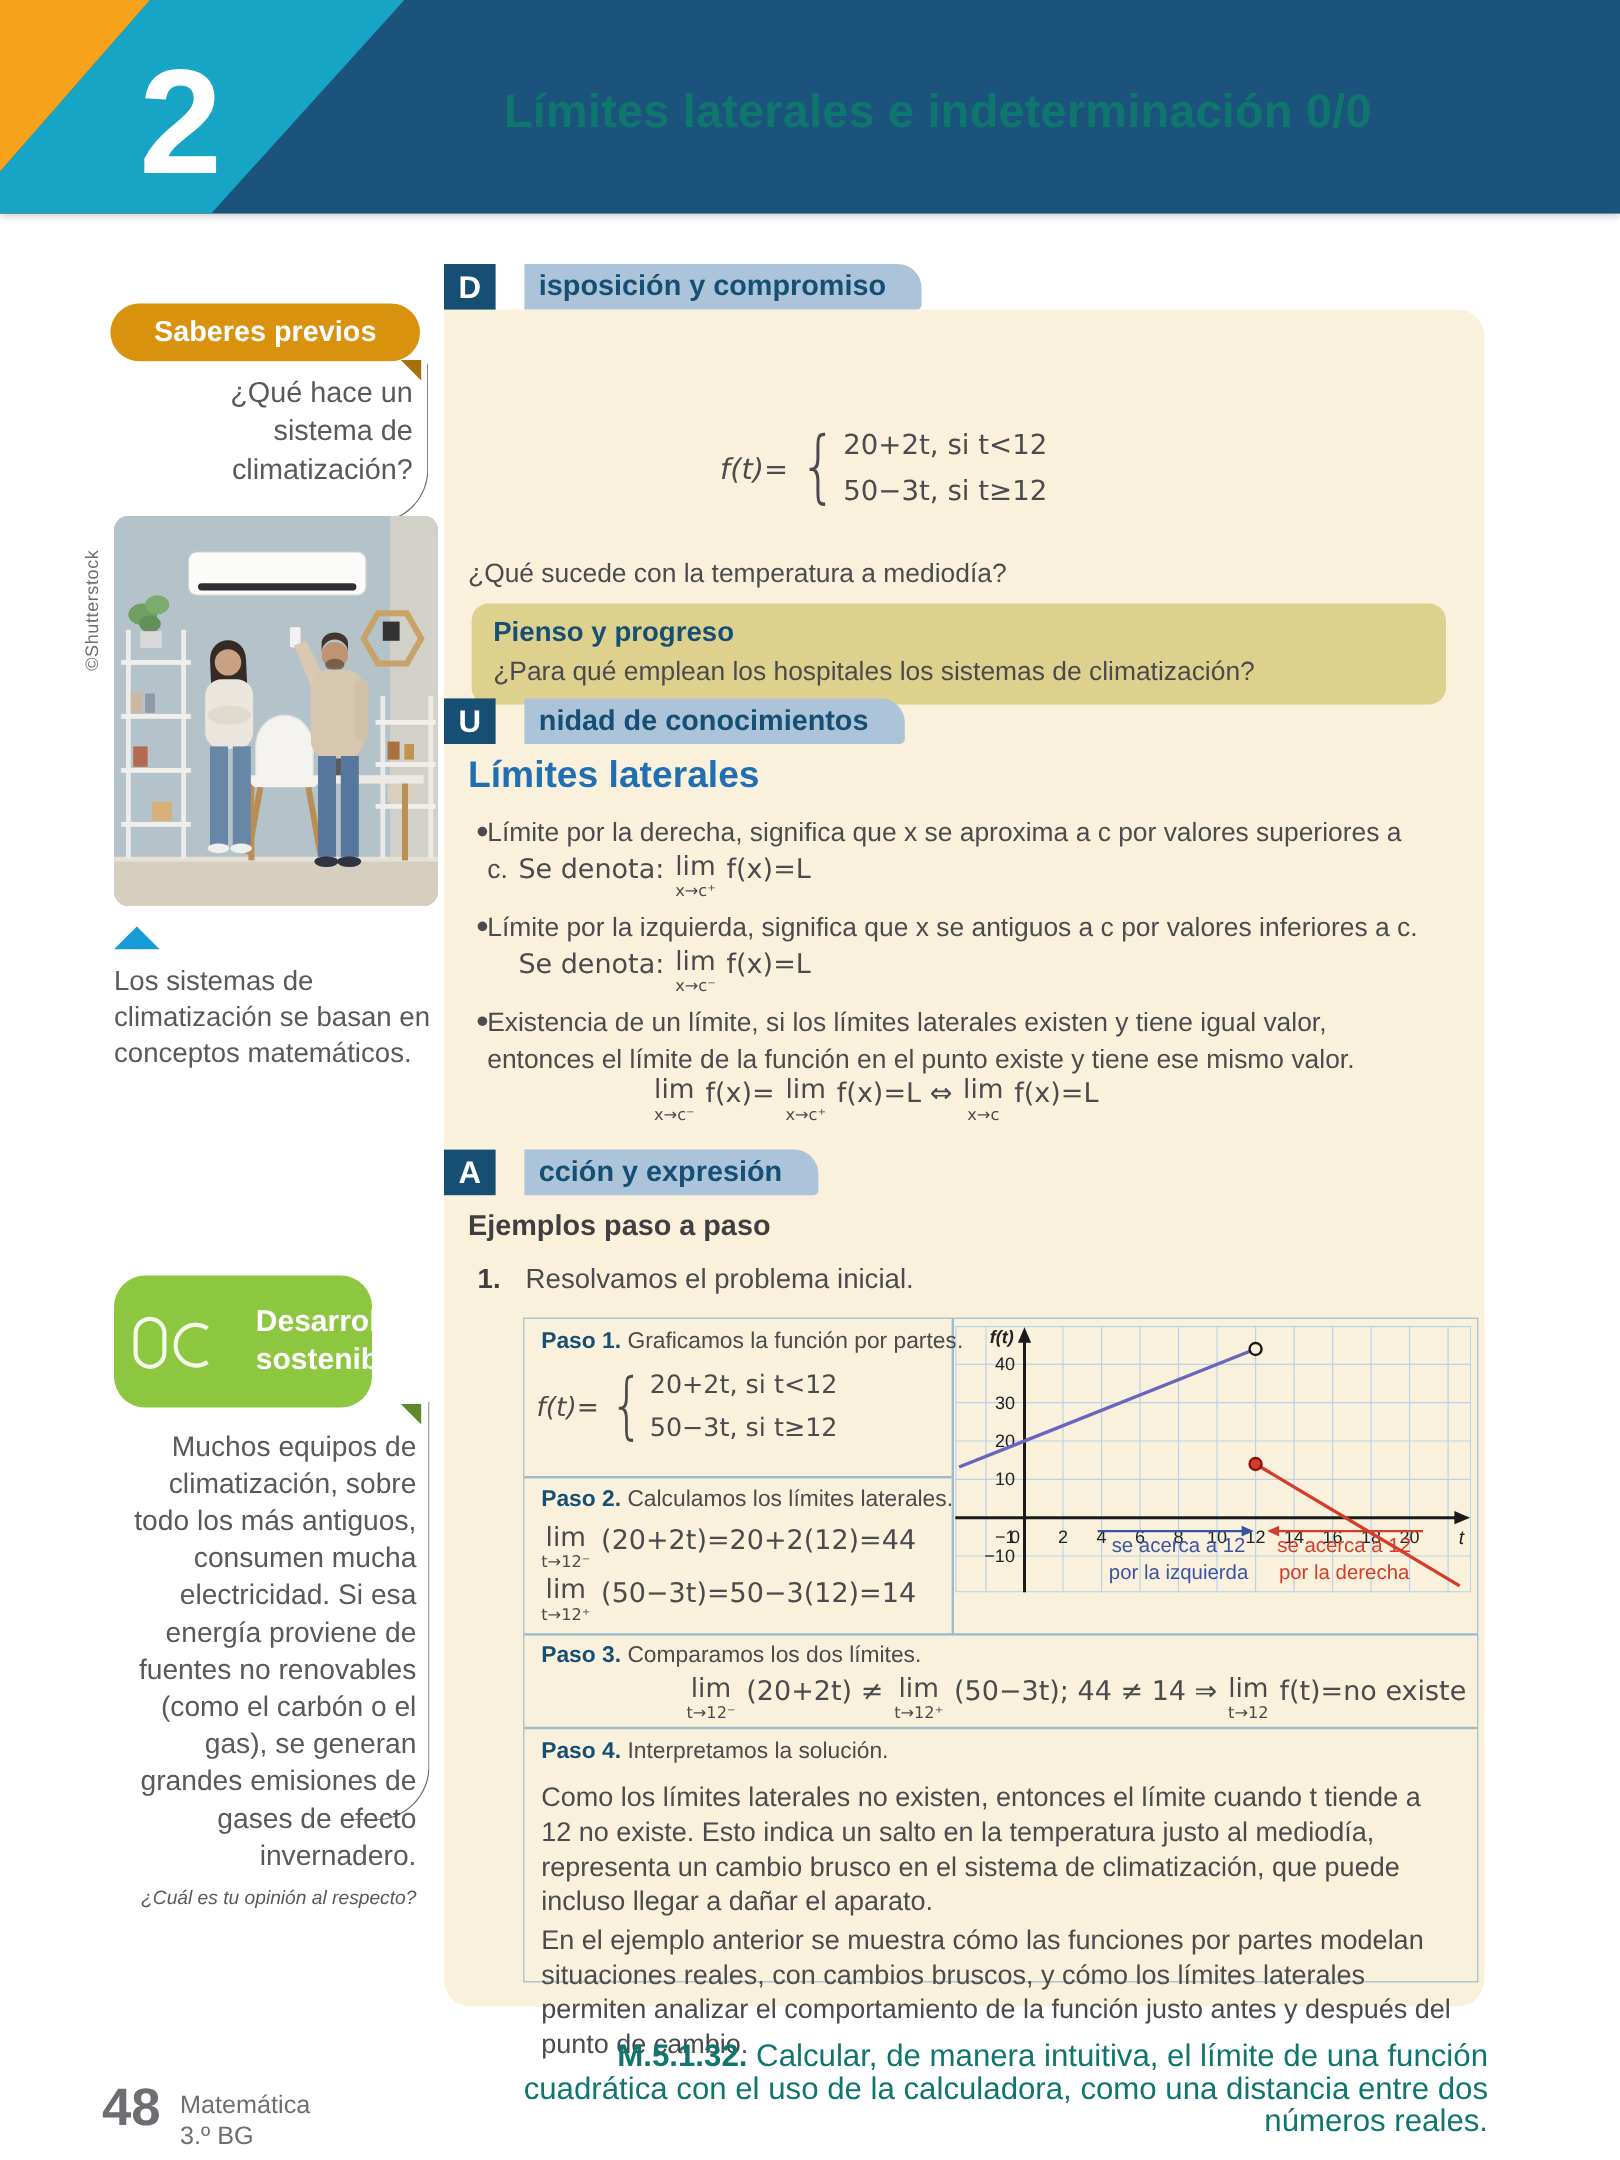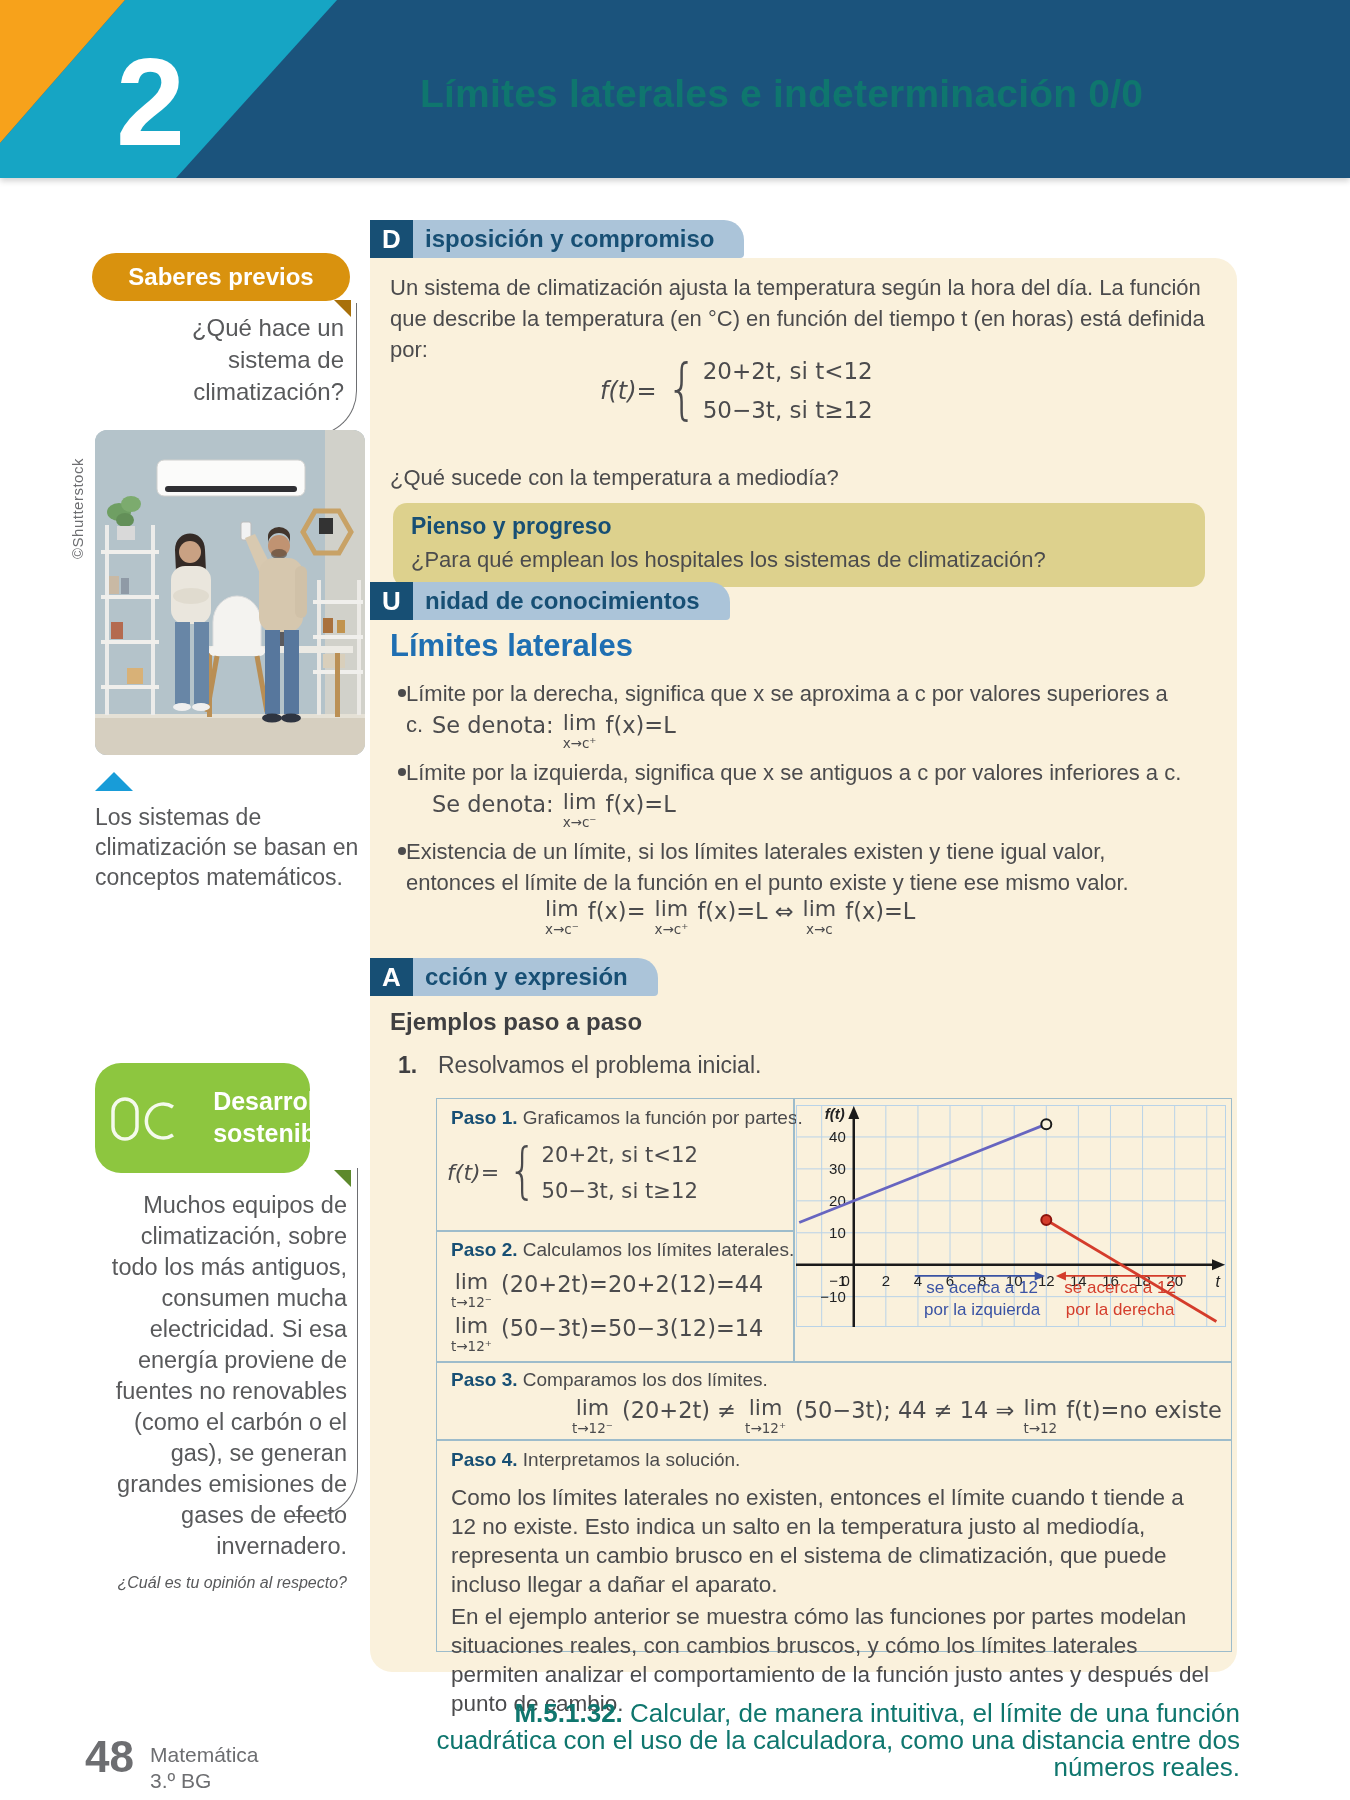--- a/index.html
+++ b/index.html
@@ -17,21 +17,21 @@
   .page-title{left:420px;top:72px;font-size:39px;font-weight:bold;color:#0f766e;letter-spacing:.2px;}
 
   
   .cream{left:370px;top:258px;width:867px;height:1414px;background:#faf1dc;border-radius:0 22px 22px 22px;}
 
   
   .sec-hdr{display:flex;height:38px;}
   .sec-initial{width:43px;height:38px;background:#174f74;color:#fff;font-size:26px;font-weight:bold;
                display:flex;align-items:center;justify-content:center;}
   .sec-rest{background:#abc4d9;color:#174f74;font-size:24px;font-weight:bold;line-height:38px;
-            padding:0 30px 0 12px;border-radius:0 20px 4px 0;white-space:nowrap;}
+            padding:0 30px 0 12px;border-radius:0 20px 4px 0;white-space:nowrap;margin-left:24px;}
 
   
   .saberes-pill{left:92px;top:253px;width:258px;height:48px;background:#d9920e;border-radius:24px;
                 color:#fff;font-size:24px;font-weight:bold;text-align:center;line-height:48px;}
   .notch-orange{left:334px;top:300px;width:0;height:0;border-top:17px solid #a8700a;border-left:17px solid transparent;}
   .bubble1{left:288px;top:303px;width:68px;height:132px;border-right:1.6px solid #6d6e71;
            border-bottom:1.6px solid #6d6e71;border-bottom-right-radius:45px;}
   .saberes-q{left:112px;top:312px;width:232px;text-align:right;font-size:24px;line-height:32px;color:#58595b;}
   .credit{left:-8px;top:500px;width:170px;font-size:15px;color:#6d6e71;text-align:center;
           transform:rotate(-90deg);letter-spacing:.5px;}
@@ -193,21 +193,20 @@
   <div class="abs bubble2"></div>
   <div class="abs sost">
     <div class="sost-body">Muchos equipos de climatización, sobre todo los más antiguos, consumen mucha electricidad. Si esa energía proviene de fuentes no renovables (como el carbón o el gas), se generan grandes emisiones de gases de efecto invernadero.</div>
     <div class="sost-q">¿Cuál es tu opinión al respecto?</div>
   </div>
 
   <div class="abs sec-hdr" style="left:370px;top:220px;">
     <span class="sec-initial">D</span>
     <span class="sec-rest">isposición y compromiso</span>
   </div>
-  <div class="abs bodytext para1">Un sistema de climatización ajusta la temperatura según la hora del día. La función que describe la temperatura (en °C) en función del tiempo t (en horas) está definida por:</div>
 
   <div class="abs piecewise" style="left:600px;top:352px;">
     <span class="pw-fx">f(t)=</span>
     <span class="pw-brace">{</span>
     <span class="pw-cases">
       <span>20+2t,  si t&lt;12</span>
       <span>50−3t,  si t≥12</span>
     </span>
   </div>
 

